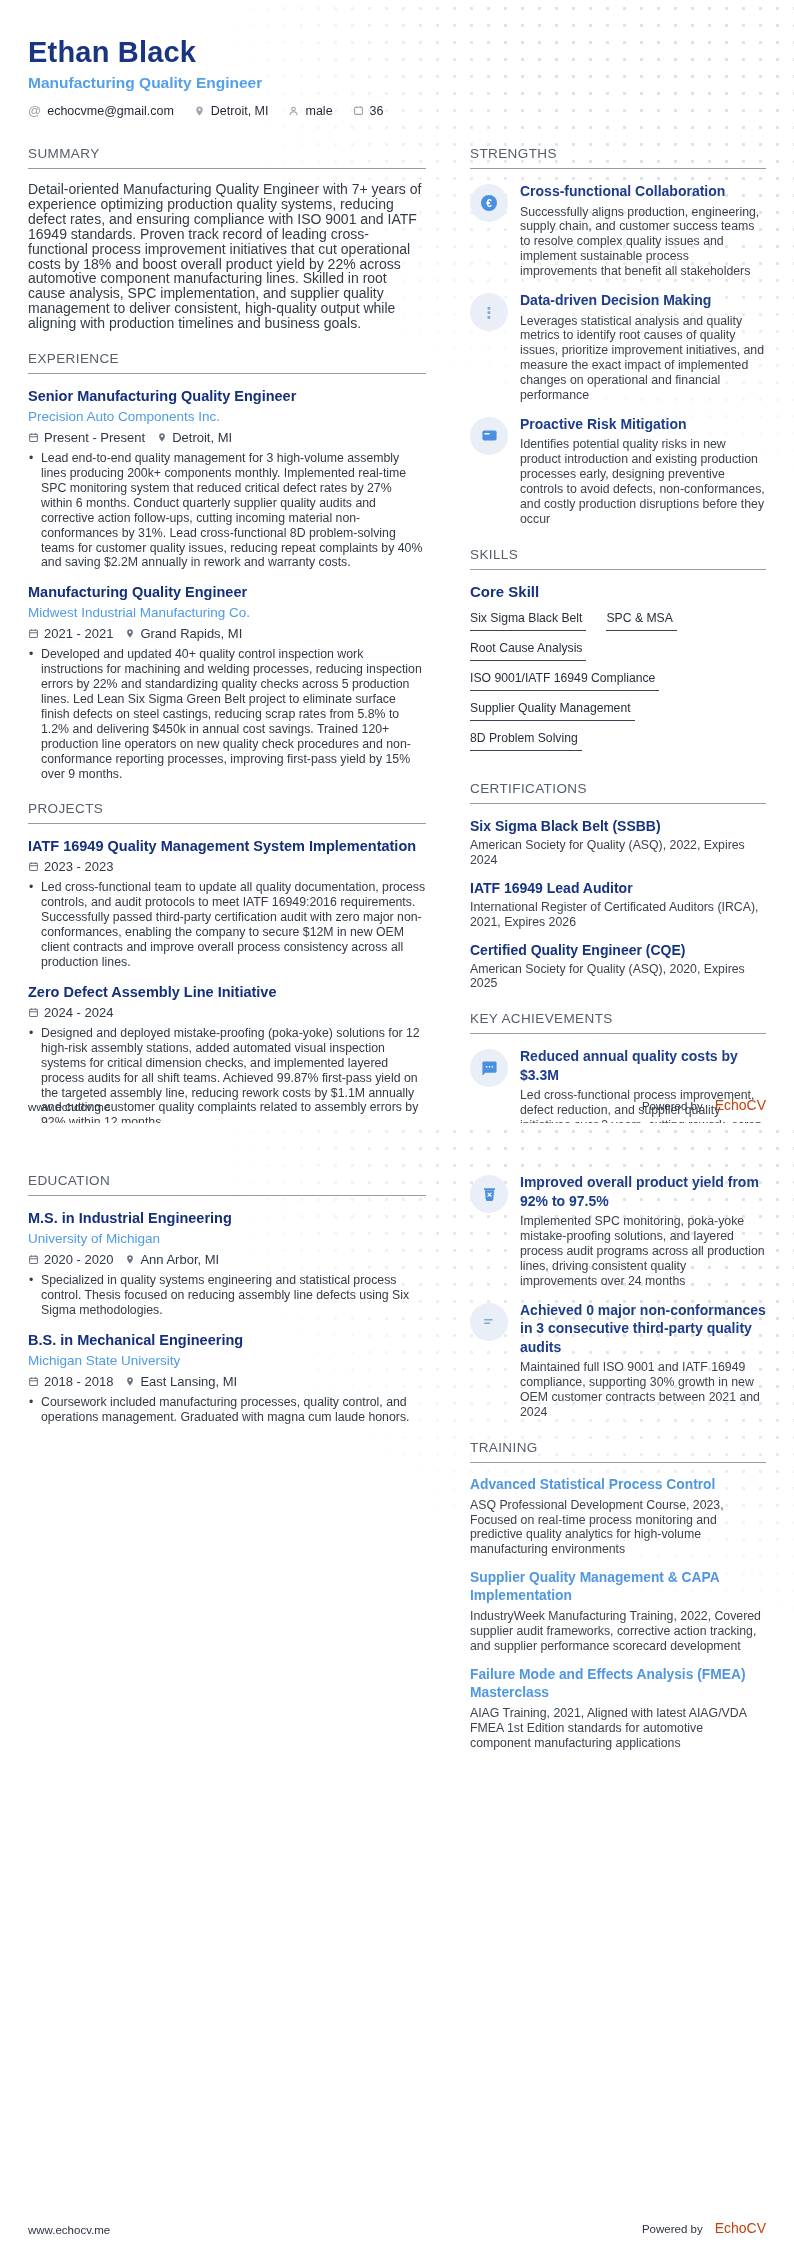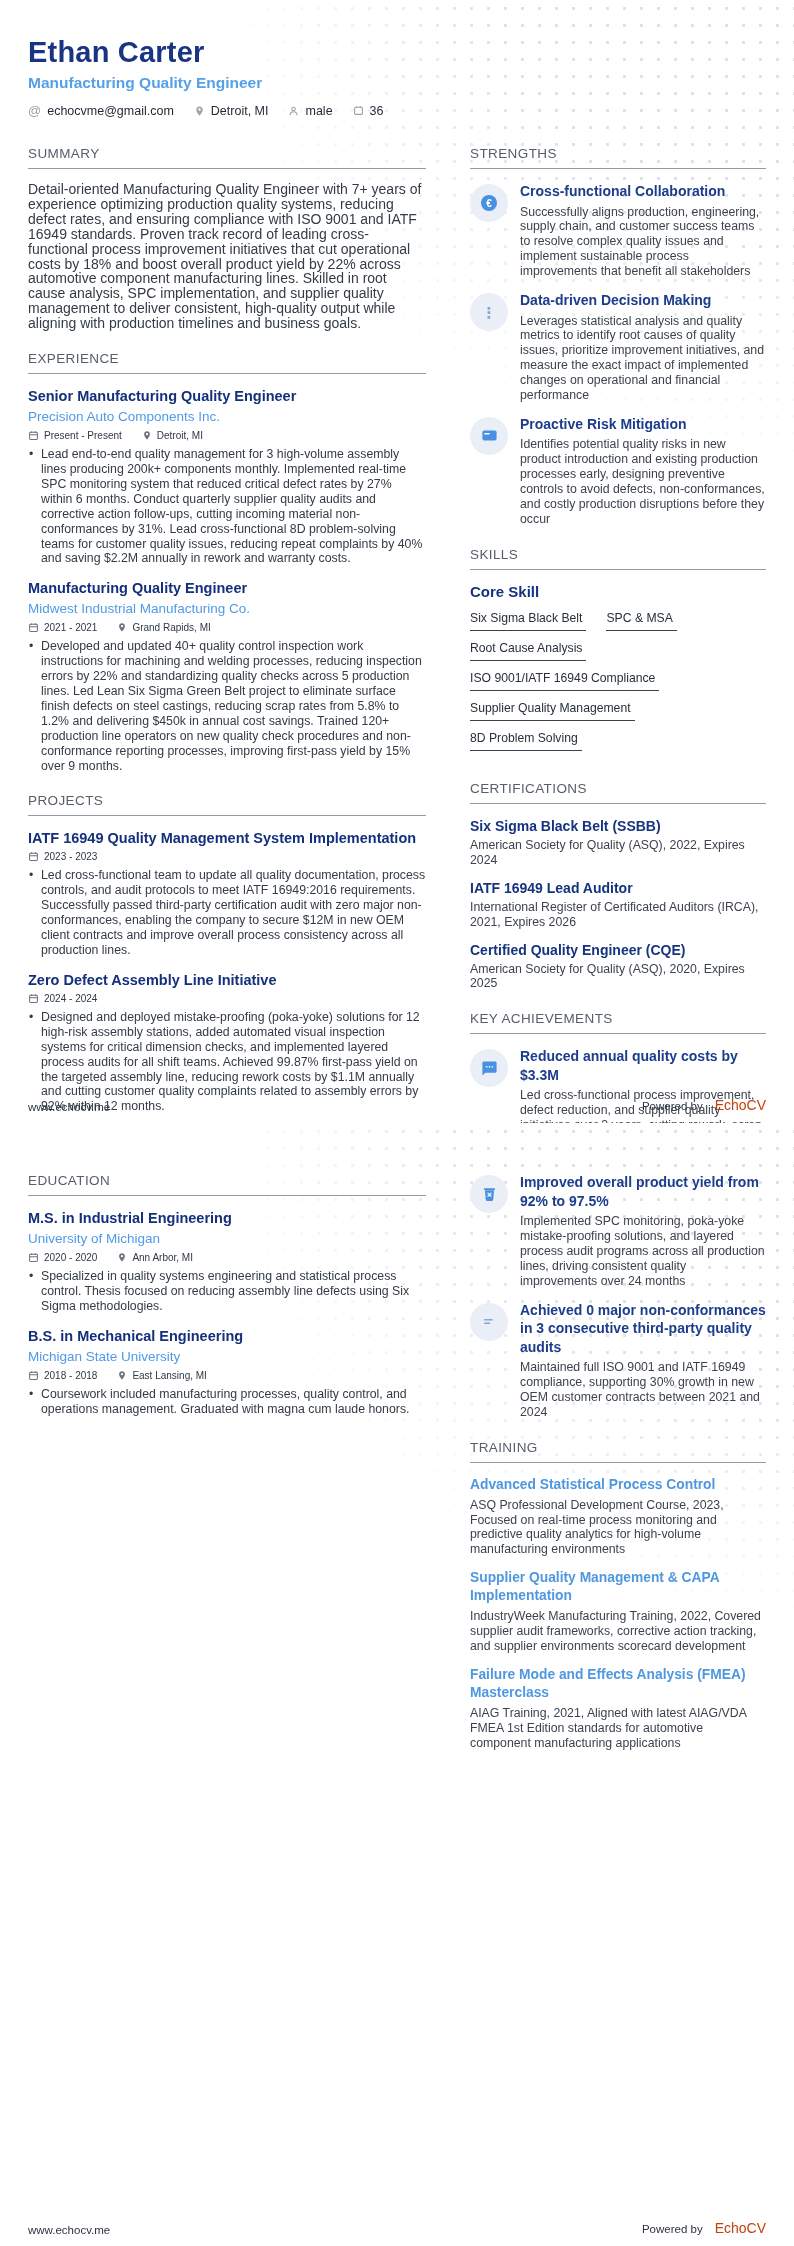--- a/index.html
+++ b/index.html
@@ -30,21 +30,21 @@
   .sec { margin-top:20px; }
   .sec:first-child { margin-top:0; }
   .sec-h { font-size:13.5px; color:#565e6a; letter-spacing:0.4px; padding-bottom:7px;
            border-bottom:1.5px solid #959ba4; margin-bottom:13px; font-weight:400; }
 
   .body { margin:0; font-size:14px; line-height:14.9px; color:#333b46; }
 
   .entry + .entry { margin-top:13px; }
   .e-title { font-size:14.5px; font-weight:700; color:#142f7b; line-height:19px; }
   .e-company { font-size:13.5px; font-weight:500; color:#4f9be8; margin-top:3px; }
-  .meta { display:flex; gap:20px; margin-top:6px; font-size:10px; color:#2f3845; align-items:flex-end; }
+  .meta { display:flex; gap:12px; margin-top:6px; font-size:13px; color:#2f3845; align-items:flex-end; }
   .m { display:inline-flex; align-items:center; gap:5px; }
   .blist { margin:6px 0 0 0; padding:0; list-style:none; }
   .blist li { position:relative; padding-left:13px; font-size:12.3px; line-height:14.9px; color:#333b46; }
   .blist li::before { content:"\2022"; position:absolute; left:1px; top:0; }
 
   
   .ic-item { display:flex; }
   .ic-item + .ic-item { margin-top:12px; }
   .icircle { width:38px; height:38px; border-radius:50%; background:#e9eef7; flex:none;
              display:flex; align-items:center; justify-content:center; margin-right:12px; margin-top:2px; }
@@ -75,21 +75,21 @@
 </head>
 <body>
 
 <div class="doc">
 
   <div class="page">
     <div class="dots"></div>
     <div class="inner">
 
       <header>
-        <h1>Ethan Carter</h1>
+        <h1>Ethan Black</h1>
         <div class="job-title">Manufacturing Quality Engineer</div>
         <div class="contact">
           <span class="c-item">
             <span class="at">@</span>
             <span>echocvme@gmail.com</span>
           </span>
           <span class="c-item">
             <span class="gicon">
                 <svg width="11" height="12" viewBox="0 0 24 24" fill="#9aa3ad">
                   <path d="M12 2C8.1 2 5 5.1 5 9c0 5.2 7 13 7 13s7-7.8 7-13c0-3.9-3.1-7-7-7zm0 9.5A2.5 2.5 0 1 1 12 6a2.5 2.5 0 0 1 0 5.5z"></path>
@@ -422,21 +422,21 @@
           <section class="sec">
             <div class="sec-h">TRAINING</div>
 
             <div class="train">
               <div class="train-name">Advanced Statistical Process Control</div>
               <div class="train-detail">ASQ Professional Development Course, 2023, Focused on real-time process monitoring and predictive quality analytics for high-volume manufacturing environments</div>
             </div>
 
             <div class="train">
               <div class="train-name">Supplier Quality Management &amp; CAPA Implementation</div>
-              <div class="train-detail">IndustryWeek Manufacturing Training, 2022, Covered supplier audit frameworks, corrective action tracking, and supplier environments scorecard development</div>
+              <div class="train-detail">IndustryWeek Manufacturing Training, 2022, Covered supplier audit frameworks, corrective action tracking, and supplier performance scorecard development</div>
             </div>
 
             <div class="train">
               <div class="train-name">Failure Mode and Effects Analysis (FMEA) Masterclass</div>
               <div class="train-detail">AIAG Training, 2021, Aligned with latest AIAG/VDA FMEA 1st Edition standards for automotive component manufacturing applications</div>
             </div>
           </section>
         </div>
       </div>
     </div>

